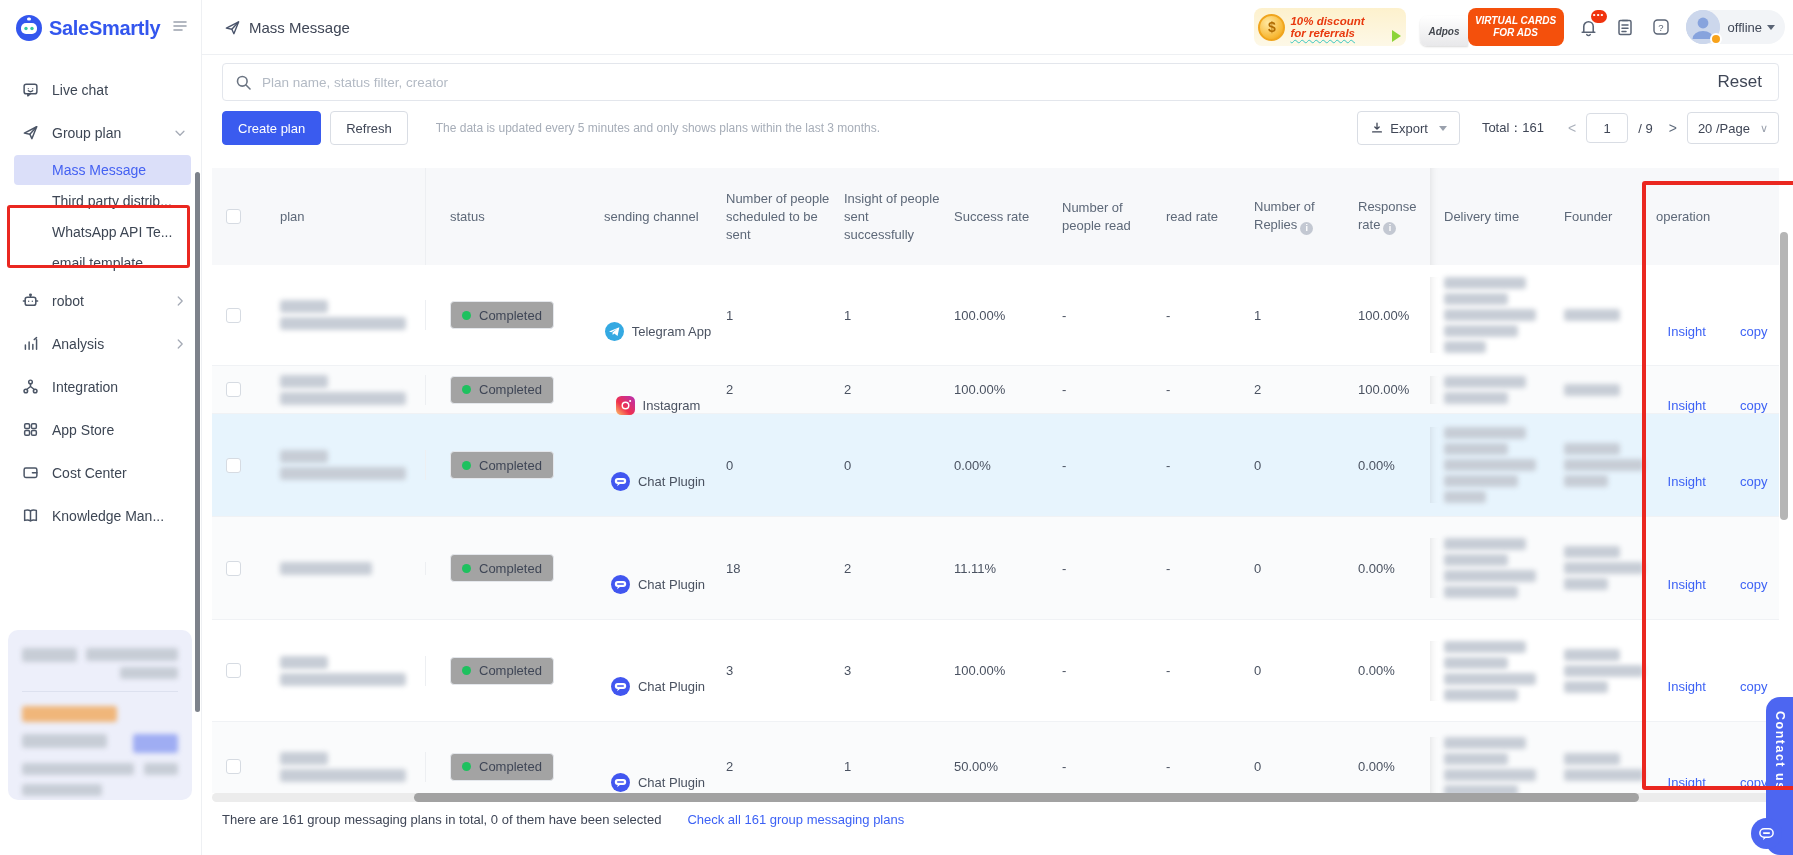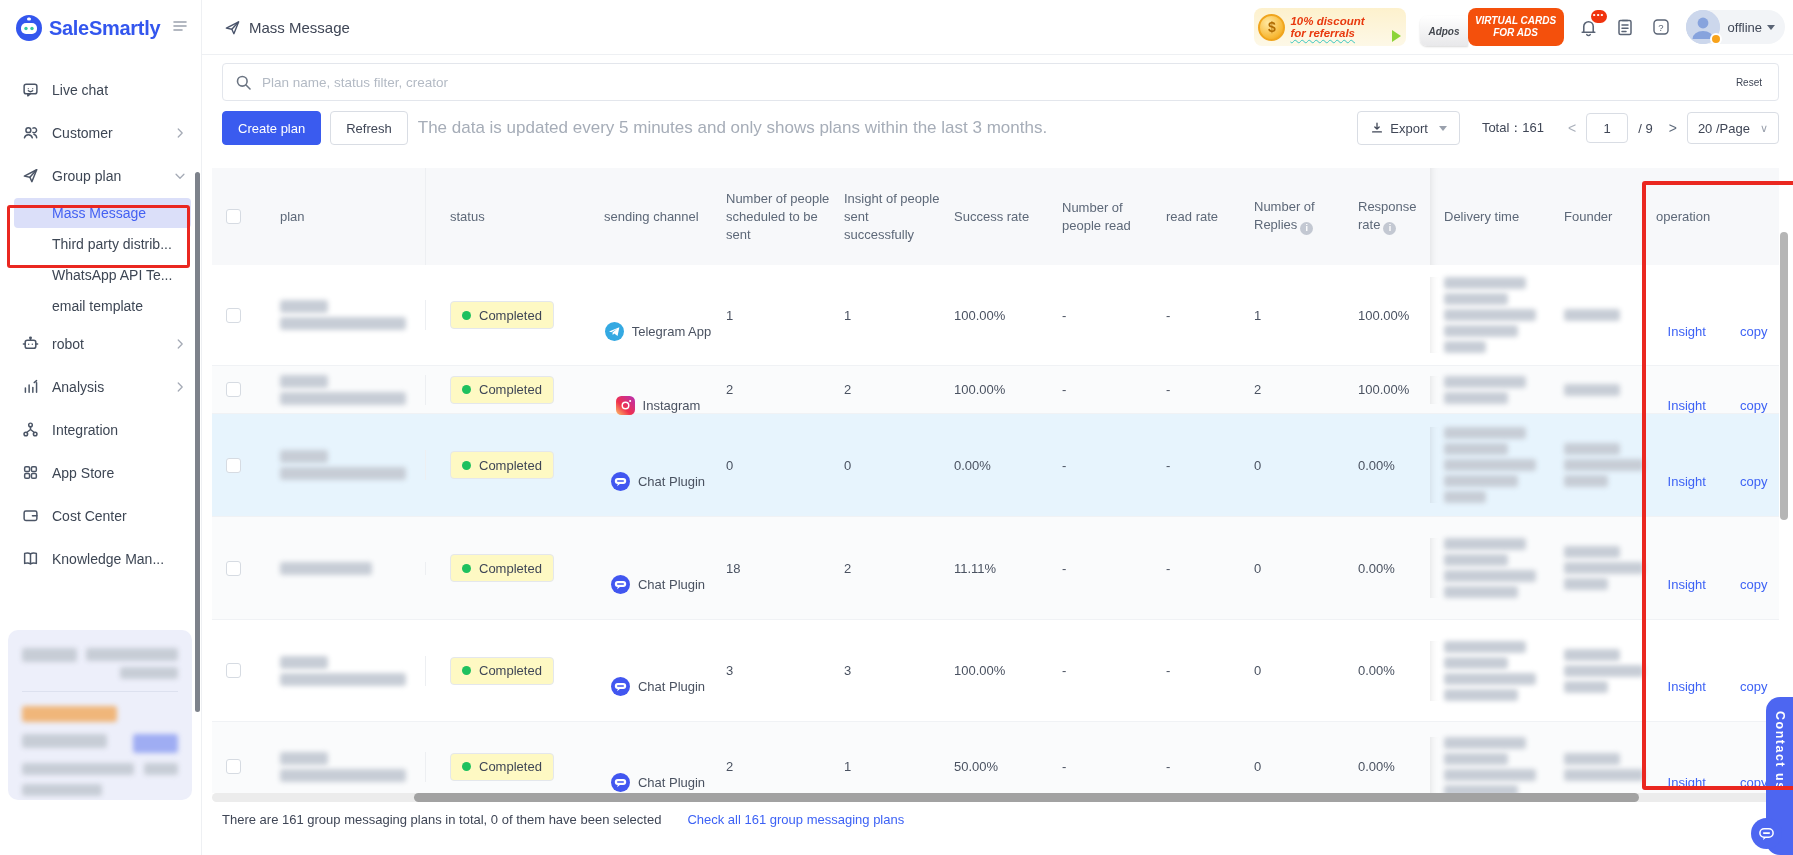--- a/index.html
+++ b/index.html
@@ -64,28 +64,28 @@
   .user-status { font-size:13px; color:#3f4656; margin-left:8px; }
   .caret-down { display:inline-block; width:0; height:0; border-left:4px solid transparent;
     border-right:4px solid transparent; border-top:5px solid #5a6475; margin-left:5px; vertical-align:1px; }
 
   
   .search-wrap { position:absolute; left:20px; top:63px; width:1557px; height:38px; border:1px solid #e3e6ec;
     border-radius:4px; display:flex; align-items:center; background:#fff; }
   .search-wrap .sicon { margin:0 10px 0 12px; display:flex; }
   .search-input { flex:1; border:none; outline:none; font-size:13.5px; color:#3f4656; background:transparent; }
   .search-input::placeholder { color:#b3bac4; }
-  .reset-btn { padding:0 16px; font-size:10px; color:#3f4656; cursor:pointer; height:100%;
+  .reset-btn { padding:0 16px; font-size:17px; color:#3f4656; cursor:pointer; height:100%;
     display:flex; align-items:center; }
   .toolbar { position:absolute; left:20px; top:110px; width:1557px; height:36px; display:flex; align-items:center; }
   .btn { height:34px; border-radius:4px; font-size:13px; display:inline-flex; align-items:center;
     justify-content:center; cursor:pointer; padding:0 15px; }
   .btn-primary { background:#3a5bef; color:#fff; border:1px solid #3a5bef; }
   .btn-plain { background:#fff; color:#3f4656; border:1px solid #d9dde4; margin-left:9px; }
-  .tb-info { font-size:17px; color:#a6adb8; margin-left:10px; }
+  .tb-info { font-size:12px; color:#a6adb8; margin-left:28px; }
   .toolbar-right { margin-left:auto; display:flex; align-items:center; }
   .export-btn { border:1px solid #d9dde4; border-radius:4px; height:34px; display:flex; align-items:center;
     padding:0 12px; font-size:13px; color:#3f4656; gap:6px; cursor:pointer; }
   .total-lbl { font-size:13px; color:#3f4656; margin:0 14px 0 22px; }
   .pg-arrow { font-size:14px; color:#aab0bb; padding:0 10px; cursor:pointer; }
   .pg-arrow.next { color:#5f6b7c; }
   .page-input { width:42px; height:30px; border:1px solid #d9dde4; border-radius:4px; text-align:center;
     font-size:13px; color:#3f4656; outline:none; }
   .page-of { font-size:13px; color:#3f4656; margin:0 6px 0 10px; }
   .psize { border:1px solid #d9dde4; border-radius:4px; height:32px; display:flex; align-items:center;
@@ -104,21 +104,21 @@
   .tr.hl { background:#e7f4fd; }
   .td { padding-left:14px; font-size:13px; color:#4a5261; display:flex; flex-direction:column;
     justify-content:center; gap:4px; }
   .td.rowflex { flex-direction:row; align-items:center; gap:8px;margin-top:32px; }
   .c0{width:54px;} .c1{width:160px;} .c2{width:164px; padding-left:24px;} .c3{width:122px;}
   .c4{width:118px;} .c5{width:110px;} .c6{width:108px;} .c7{width:104px;} .c8{width:88px;}
   .c9{width:104px;} .c10{width:86px;} .c11{width:120px;} .c12{width:80px;} .c13{width:149px; padding-left:26px;}
   .c1 { border-right:1px solid #edeff2; }
   .c11 { box-shadow:inset 8px 0 8px -8px rgba(0,0,0,0.12); }
   .checkbox { width:15px; height:15px; border:1.5px solid #d6dbe2; border-radius:3px; background:#fff; cursor:pointer; }
-  .status-pill { display:inline-flex; align-items:center; gap:8px; border:1px solid #e4e7ec; background:#fef9c3;
+  .status-pill { display:inline-flex; align-items:center; gap:8px; border:1px solid #e4e7ec; background:#a3a3a3;
     border-radius:4px; height:28px; padding:0 11px; font-size:13px; color:#3f4656; align-self:flex-start; }
   .dot-green { width:9px; height:9px; border-radius:50%; background:#1ec15f; }
   .info-i { display:inline-flex; width:13px; height:13px; border-radius:50%; background:#c3c8d2; color:#fff;
     font-size:9px; font-weight:bold; align-items:center; justify-content:center; margin-left:3px;
     font-style:normal; vertical-align:-2px; }
   .op-link { color:#3d62f5; font-size:13px; cursor:pointer; text-decoration:none; }
   .op-gap { width:18px; display:inline-block; }
 
   
   .hscroll { position:absolute; left:10px; top:793px; width:1567px; height:9px; background:#ececec; border-radius:5px; }
@@ -175,36 +175,20 @@
               <circle cx="5.9" cy="7.2" r="0.55" fill="#4b5566" stroke="none"></circle>
               <circle cx="10.1" cy="7.2" r="0.55" fill="#4b5566" stroke="none"></circle>
               <path d="M6 9.2 a2.6 1.8 0 0 0 4 0"></path>
             </svg>
           </span>
           <span>Live chat</span>
         </div>
         <div class="side-item">
           <span class="s-ico">
             <svg width="17" height="17" viewBox="0 0 16 16" fill="none" stroke="#4b5566" stroke-width="1.4" stroke-linecap="round" stroke-linejoin="round">
-              <circle cx="6" cy="5.8" r="2.3"></circle>
-              <path d="M2.3 13 a3.8 3.8 0 0 1 7.4 0"></path>
-              <path d="M10.3 3.9 a2.3 2.3 0 1 1 0 4"></path>
-              <path d="M11.2 9.6 a3.8 3.8 0 0 1 2.6 3.4"></path>
-            </svg>
-          </span>
-          <span>Customer</span>
-          <span class="chev">
-            <svg width="14" height="14" viewBox="0 0 16 16" fill="none" stroke="#a5abb6" stroke-width="1.5" stroke-linecap="round" stroke-linejoin="round">
-              <path d="M6 3.5 L10.5 8 L6 12.5"></path>
-            </svg>
-          </span>
-        </div>
-        <div class="side-item">
-          <span class="s-ico">
-            <svg width="17" height="17" viewBox="0 0 16 16" fill="none" stroke="#4b5566" stroke-width="1.4" stroke-linecap="round" stroke-linejoin="round">
               <path d="M2.2 8.6 L13.8 2.6 L9.3 13.8 L7.4 9.6 Z"></path>
               <path d="M7.4 9.6 L13.8 2.6"></path>
             </svg>
           </span>
           <span>Group plan</span>
           <span class="chev">
             <svg width="14" height="14" viewBox="0 0 16 16" fill="none" stroke="#a5abb6" stroke-width="1.5" stroke-linecap="round" stroke-linejoin="round">
               <path d="M3.5 6 L8 10.5 L12.5 6"></path>
             </svg>
           </span>

